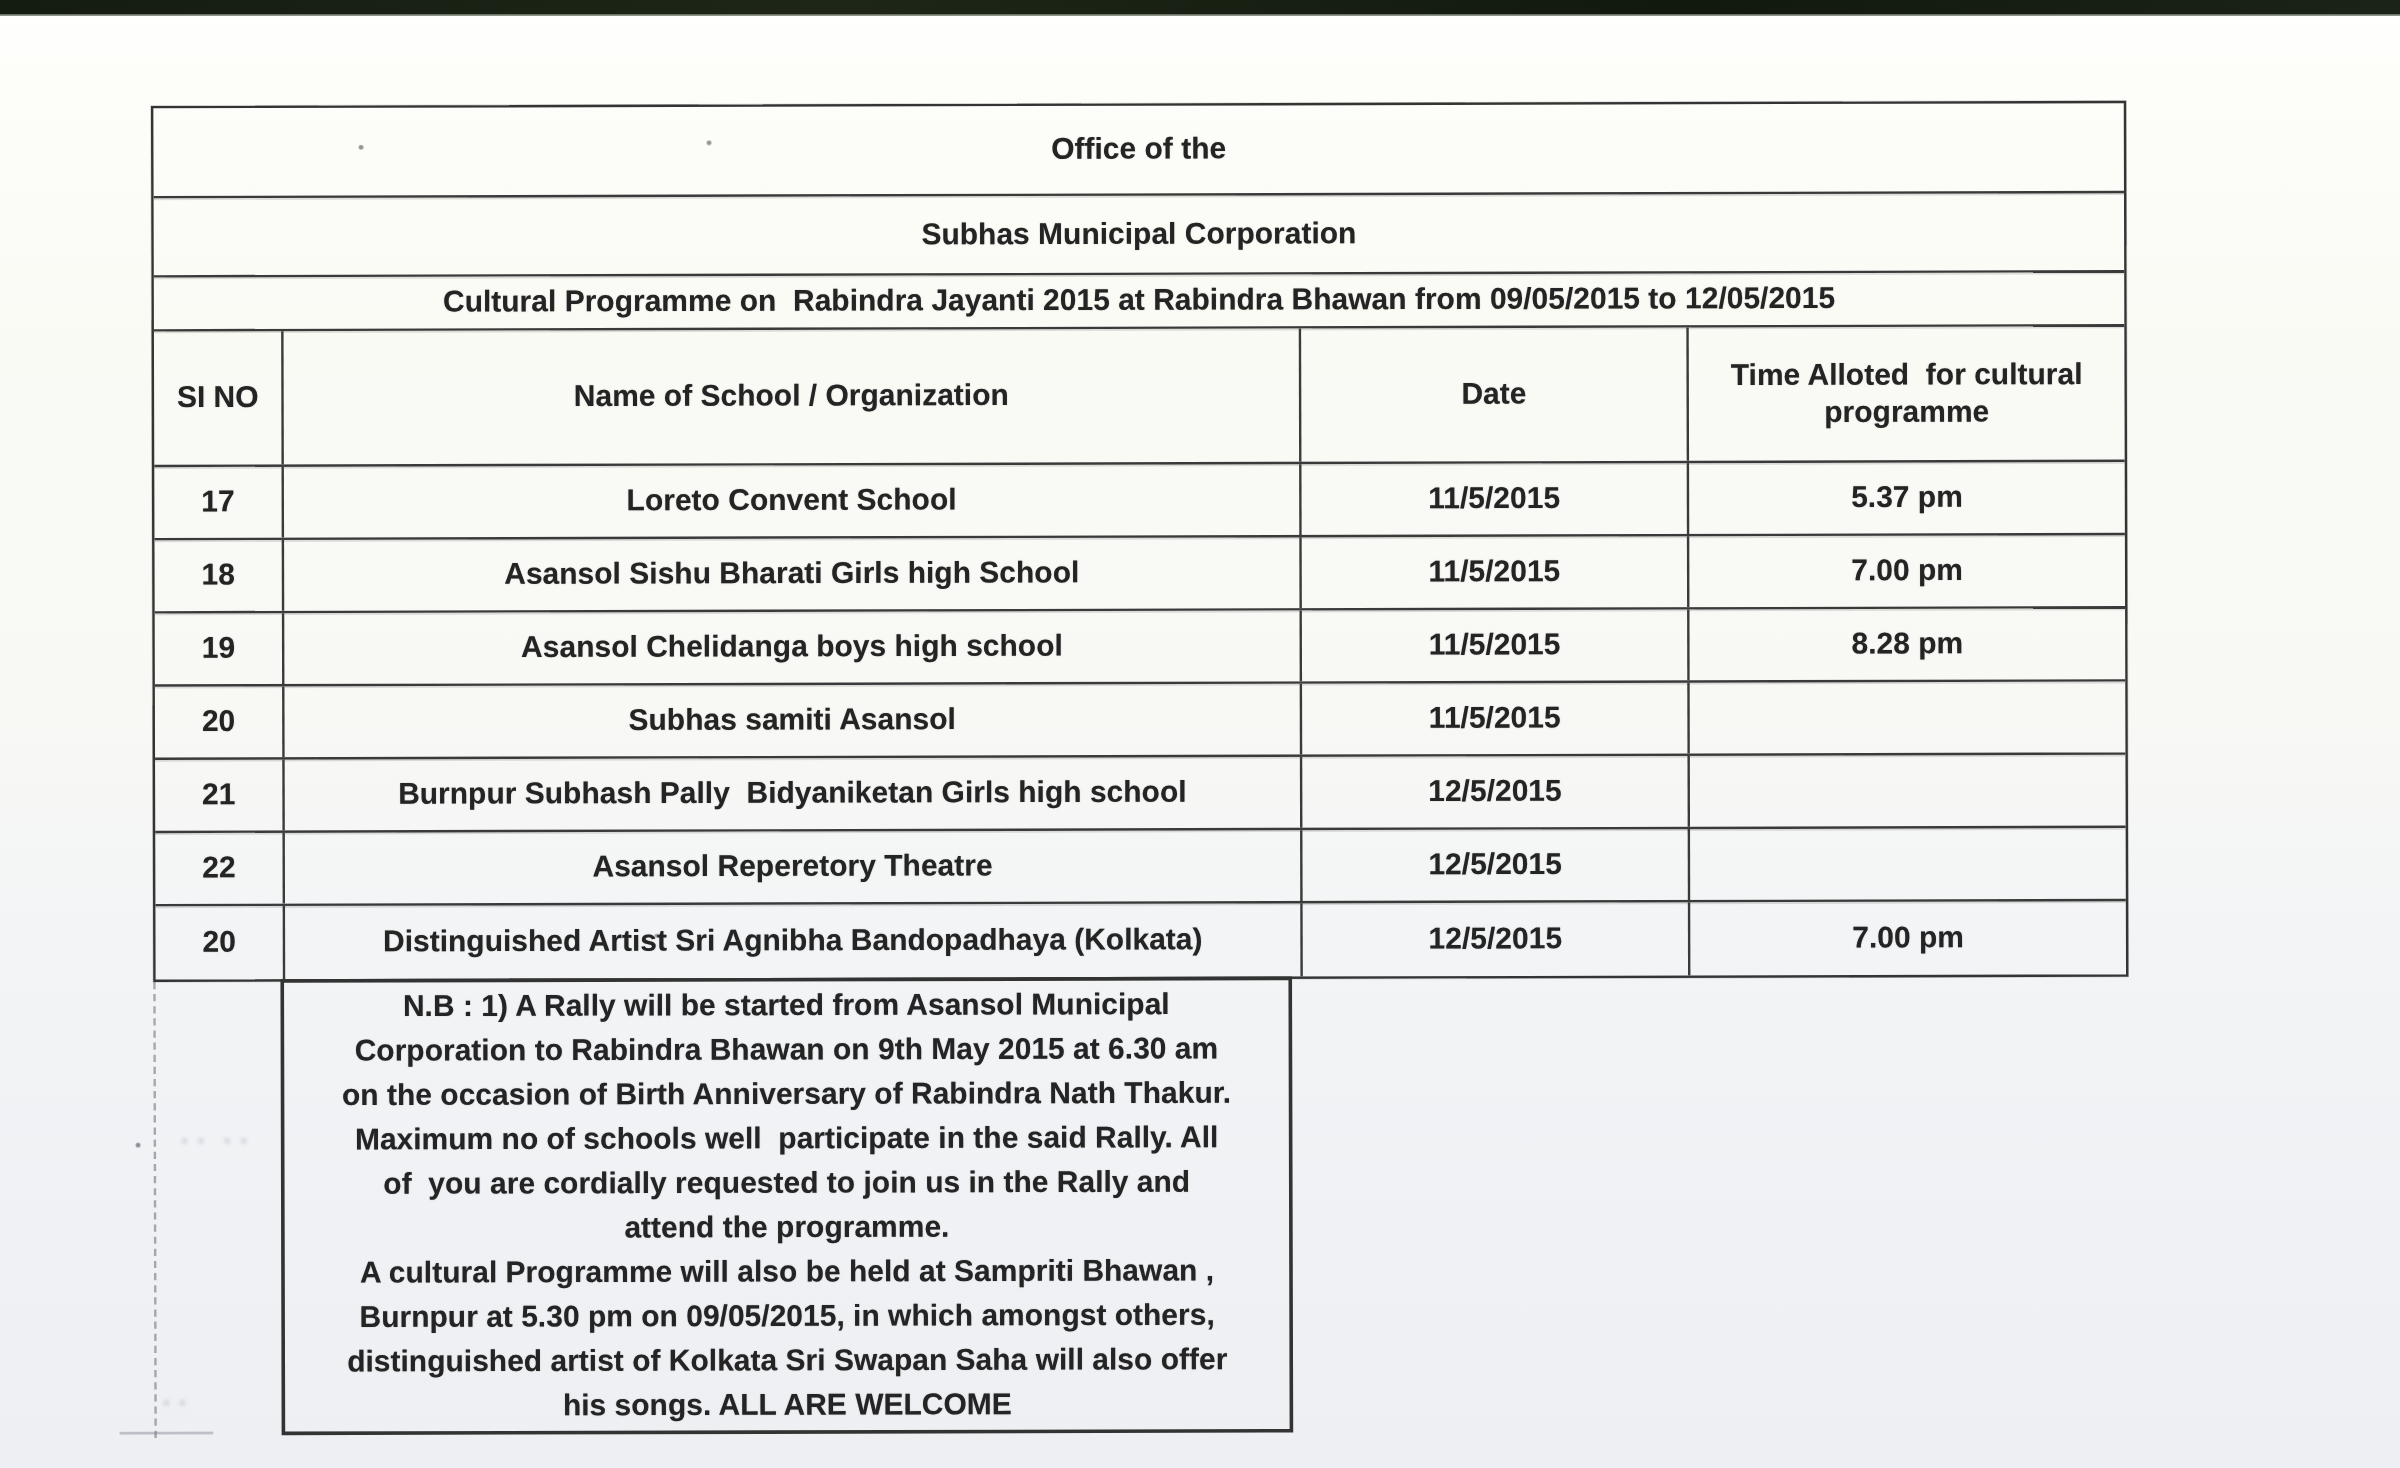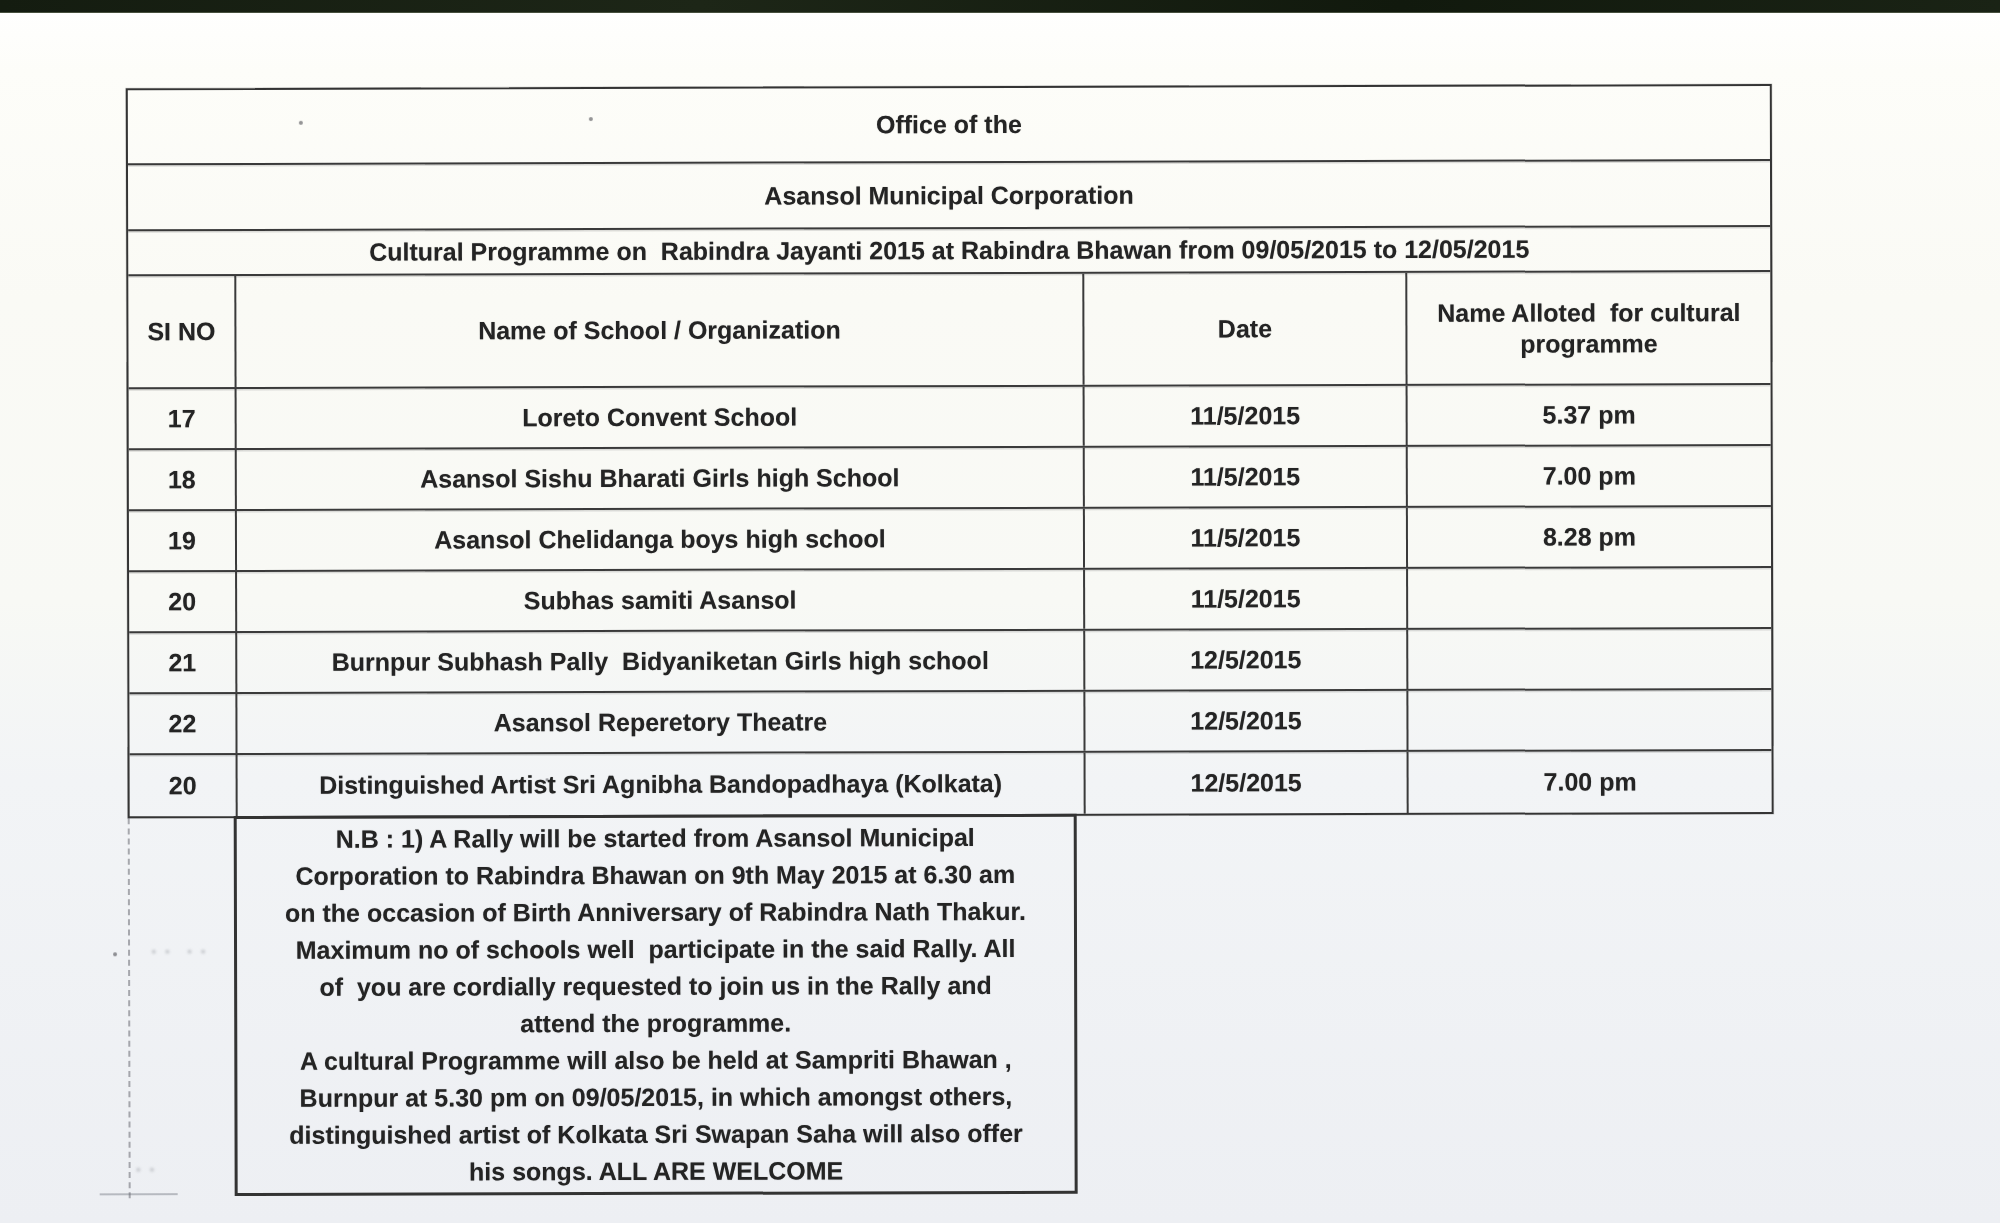--- a/index.html
+++ b/index.html
@@ -121,33 +121,33 @@
 
   <div class="sheet">
 
     <div class="doc-table">
 
       <div class="trow band1">
         <span>Office of the</span>
       </div>
 
       <div class="trow band2">
-        <span>Asansol Municipal Corporation</span>
+        <span>Subhas Municipal Corporation</span>
       </div>
 
       <div class="trow band3">
         <span>Cultural Programme on  Rabindra Jayanti 2015 at Rabindra Bhawan from 09/05/2015 to 12/05/2015</span>
       </div>
 
       <div class="trow cols">
         <div class="grid">
           <div class="cell">SI NO</div>
           <div class="cell">Name of School / Organization</div>
           <div class="cell">Date</div>
-          <div class="cell lastcol">Name Alloted  for cultural
+          <div class="cell lastcol">Time Alloted  for cultural
 programme</div>
         </div>
       </div>
 
       <div class="trow drow">
         <div class="grid">
           <div class="cell">17</div>
           <div class="cell">Loreto Convent School</div>
           <div class="cell">11/5/2015</div>
           <div class="cell lastcol">5.37 pm</div>

